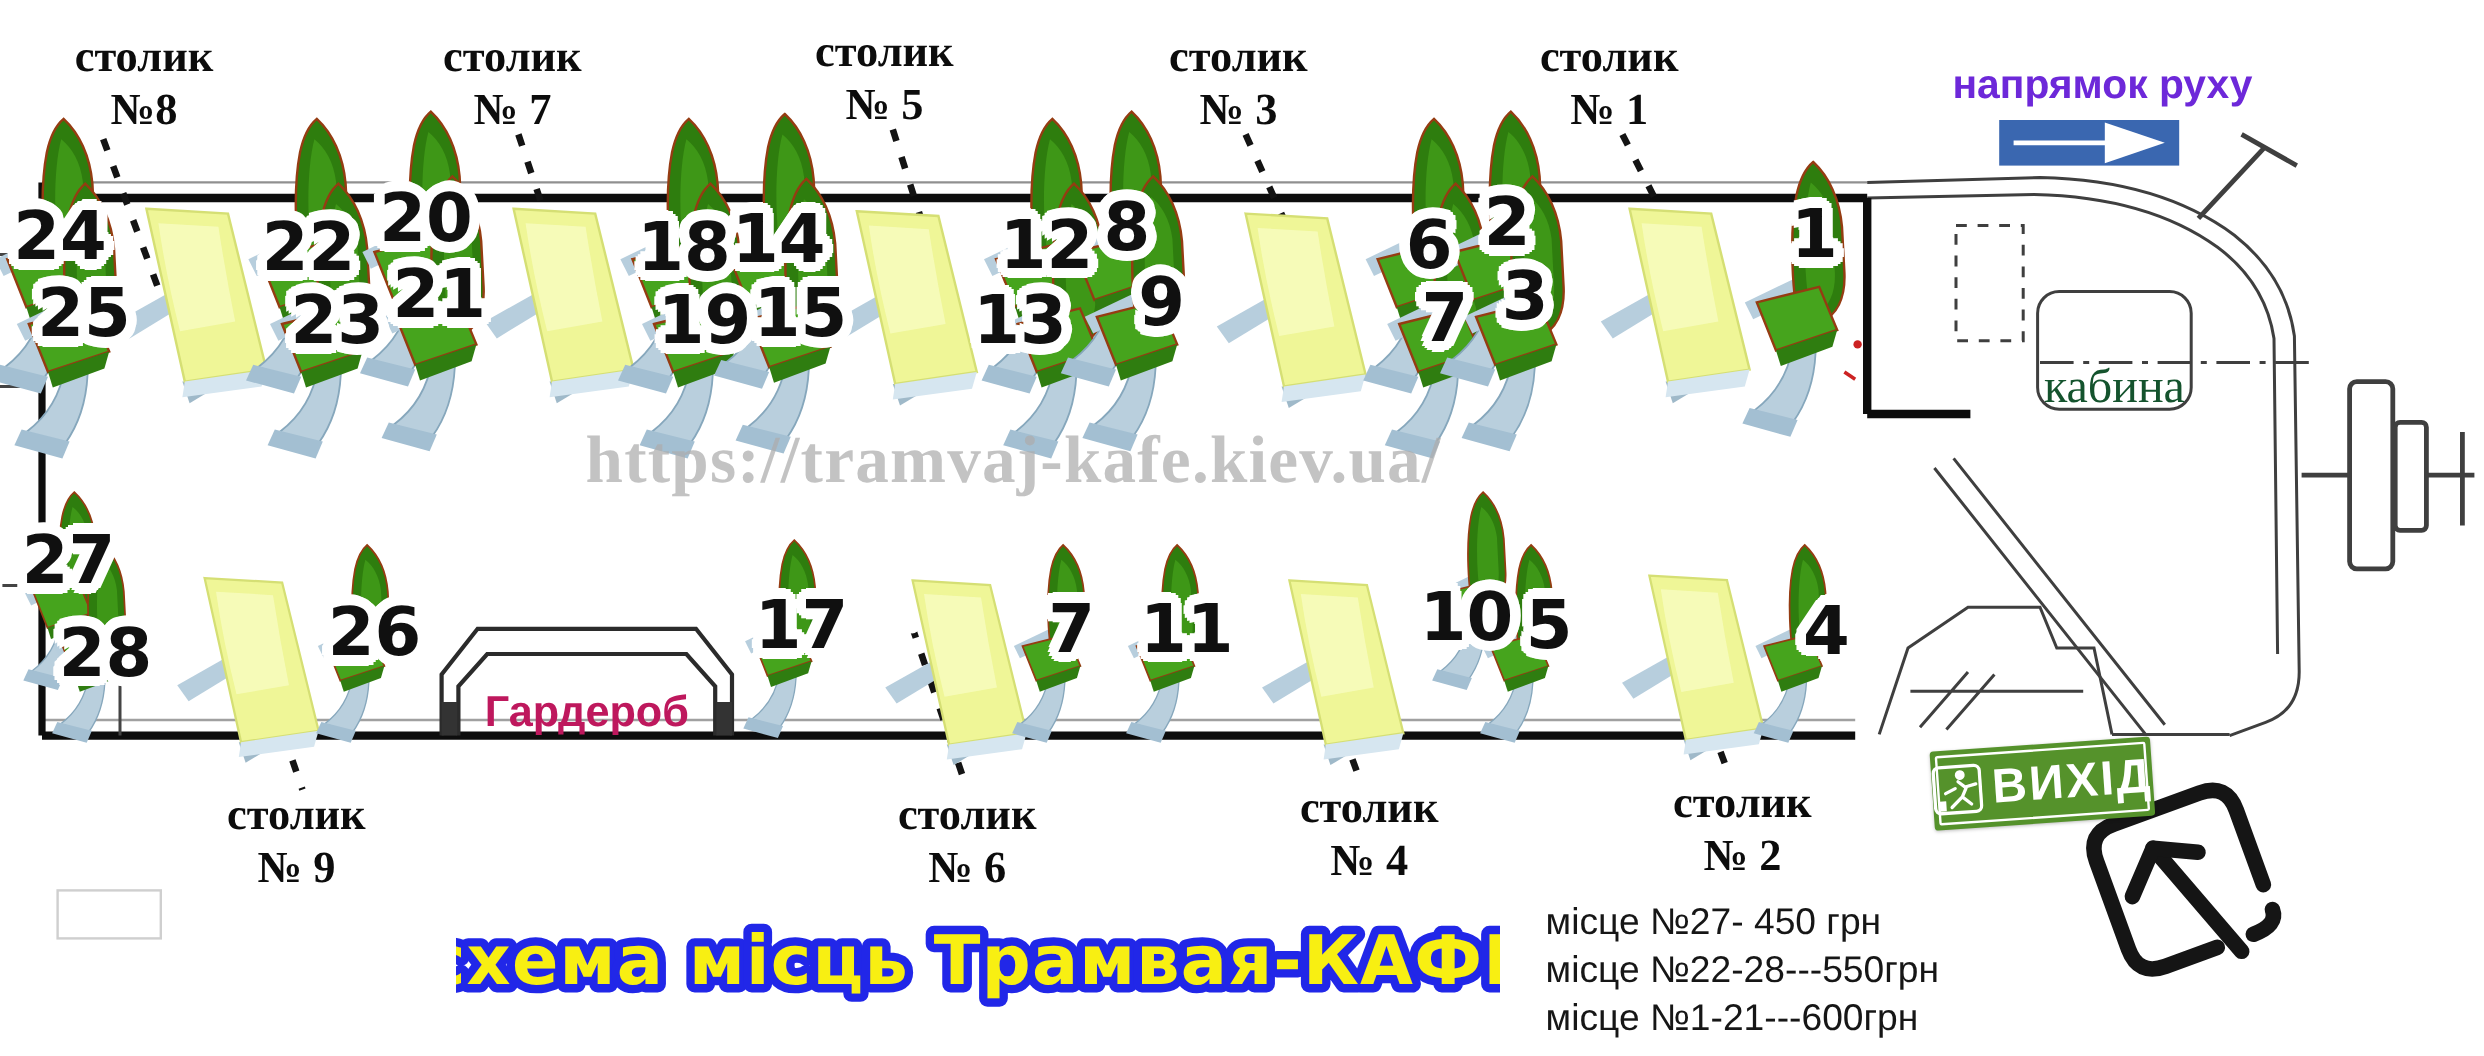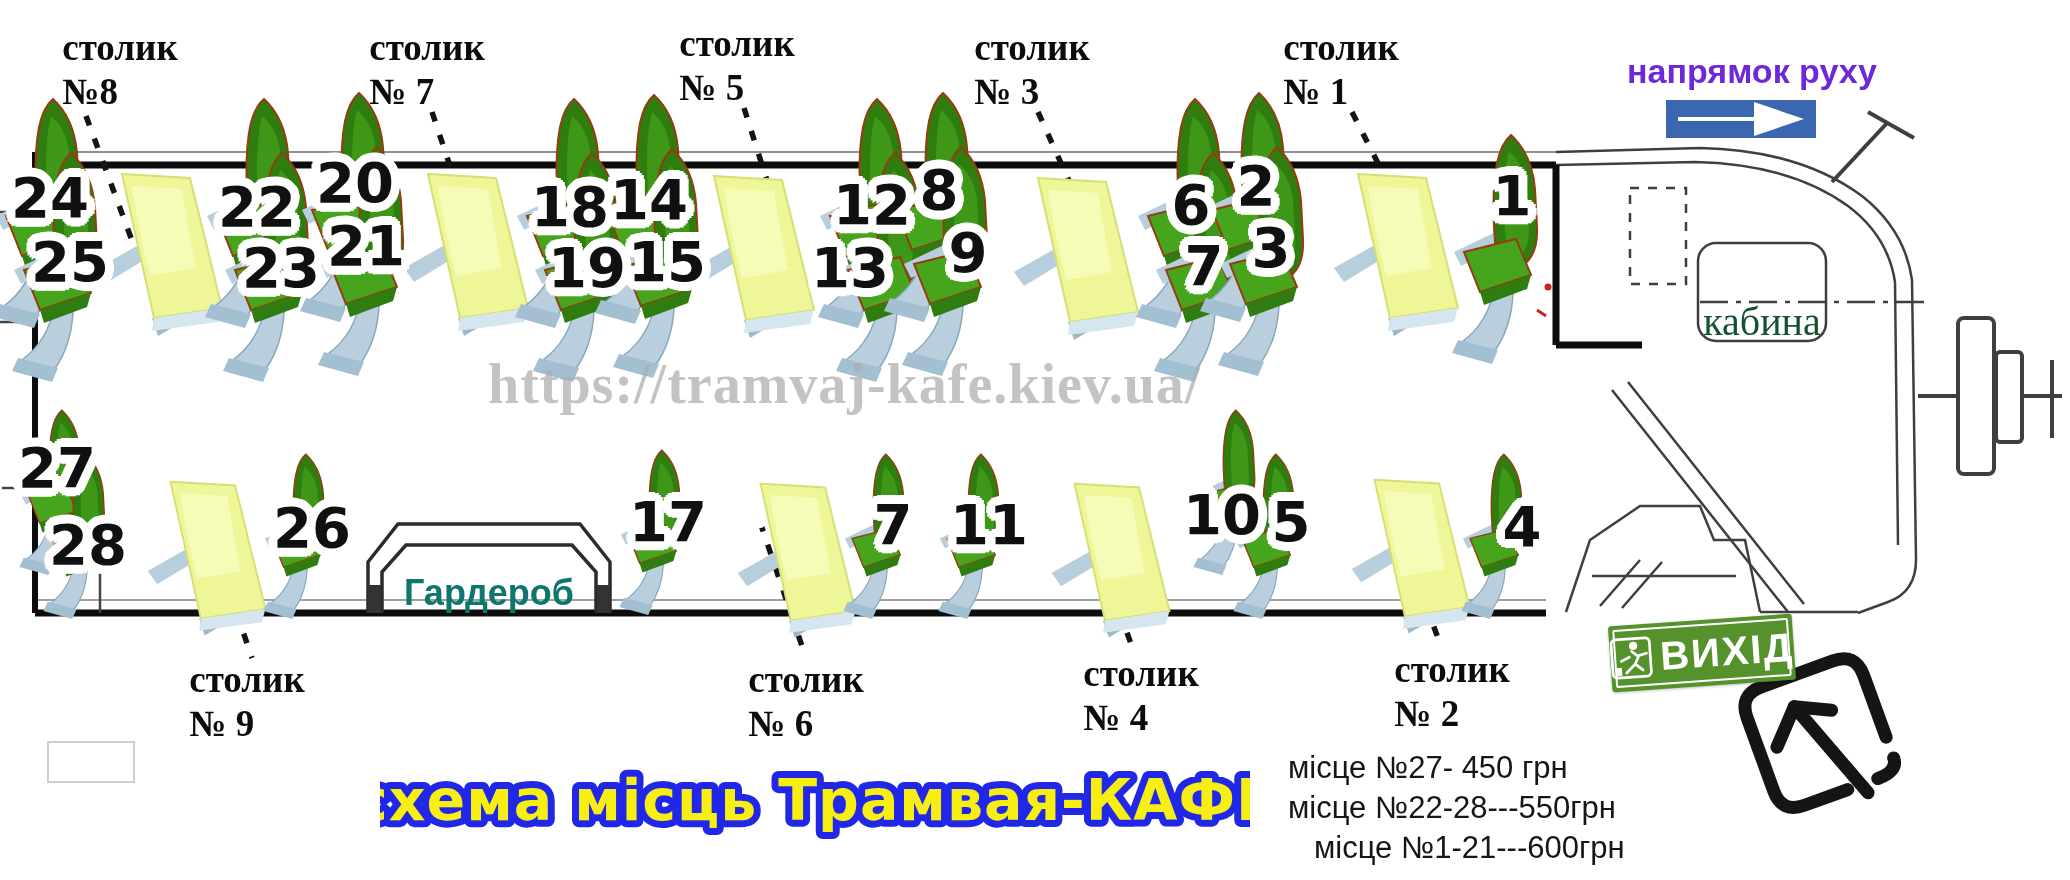--- a/index.html
+++ b/index.html
@@ -8,34 +8,34 @@
   svg{display:block;}
   .scene{position:absolute;left:0;top:0;}
   
   .num{position:absolute;transform:translate(-50%,-50%);
        font-family:"DejaVu Sans",sans-serif;font-weight:800;font-size:56px;color:#101010;
        white-space:nowrap;line-height:1;z-index:6;
        text-shadow:9px 0 0 #fff,-9px 0 0 #fff,0 9px 0 #fff,0 -9px 0 #fff,
                    6px 6px 0 #fff,-6px 6px 0 #fff,6px -6px 0 #fff,-6px -6px 0 #fff,
                    8px 4px 0 #fff,-8px 4px 0 #fff,8px -4px 0 #fff,-8px -4px 0 #fff,
                    4px 8px 0 #fff,-4px 8px 0 #fff,4px -8px 0 #fff,-4px -8px 0 #fff;}
-  .tbl-label{position:absolute;transform:translateX(-50%);text-align:left;z-index:7;
+  .tbl-label{position:absolute;transform:translateX(-50%);text-align:center;z-index:7;
        font-family:"Liberation Serif",serif;font-weight:700;font-size:37px;color:#0c0c0c;line-height:1.18;}
   .tbl-label span{display:block;}
   .watermark{position:absolute;left:488px;top:352px;z-index:5;
        font-family:"Liberation Serif",serif;font-weight:700;font-size:56px;
        color:#adadad;opacity:.72;white-space:nowrap;letter-spacing:1px;}
   .direction-label{position:absolute;left:1752px;top:52px;transform:translateX(-50%);z-index:7;
        font-weight:700;font-size:34px;color:#6d28d9;white-space:nowrap;}
   .cabin-label{position:absolute;left:1762px;top:298px;transform:translateX(-50%);z-index:7;
        font-family:"Liberation Serif",serif;font-size:40px;color:#14532d;white-space:nowrap;}
   .wardrobe-label{position:absolute;left:489px;top:572px;transform:translateX(-50%);z-index:7;
-       font-weight:700;font-size:36px;color:#0f766e;white-space:nowrap;}
+       font-weight:700;font-size:36px;color:#be185d;white-space:nowrap;}
   .price{position:absolute;left:1288px;z-index:7;font-size:31px;color:#161616;white-space:nowrap;}
-  .price.l1{top:750px;} .price.l2{top:790px;} .price.l3{top:830px;margin-left:26px;}
+  .price.l1{top:750px;} .price.l2{top:790px;} .price.l3{top:830px;}
   .exit-sign{position:absolute;left:1610px;top:620px;width:184px;height:66px;z-index:8;
        background:#55922b;border-radius:3px;transform:rotate(-4deg);
        display:flex;align-items:center;justify-content:center;gap:8px;
        box-shadow:0 1px 3px rgba(0,0,0,.25);}
   .exit-inner{position:absolute;inset:4px;border:2px solid #ffffff;border-radius:2px;pointer-events:none;}
   .exit-text{font-weight:700;font-size:40px;color:#ffffff;letter-spacing:2px;line-height:1;z-index:1;}
   .title-svg{position:absolute;left:380px;top:750px;z-index:9;}
 </style>
 </head>
 <body>

